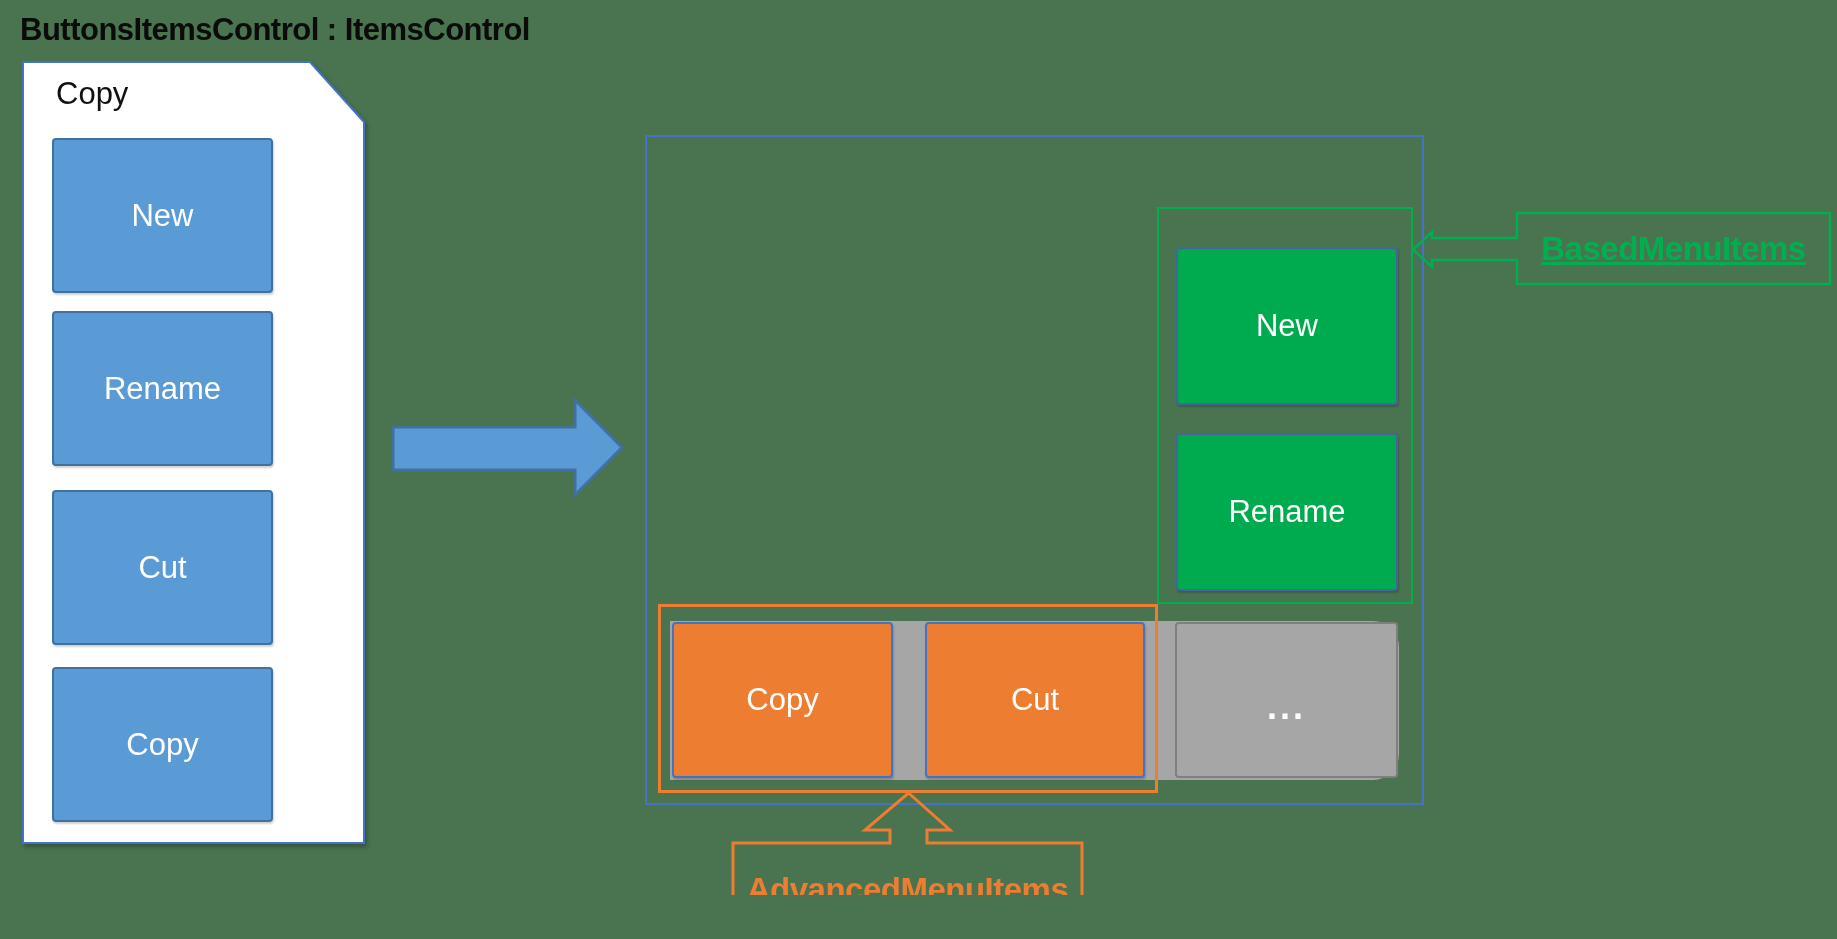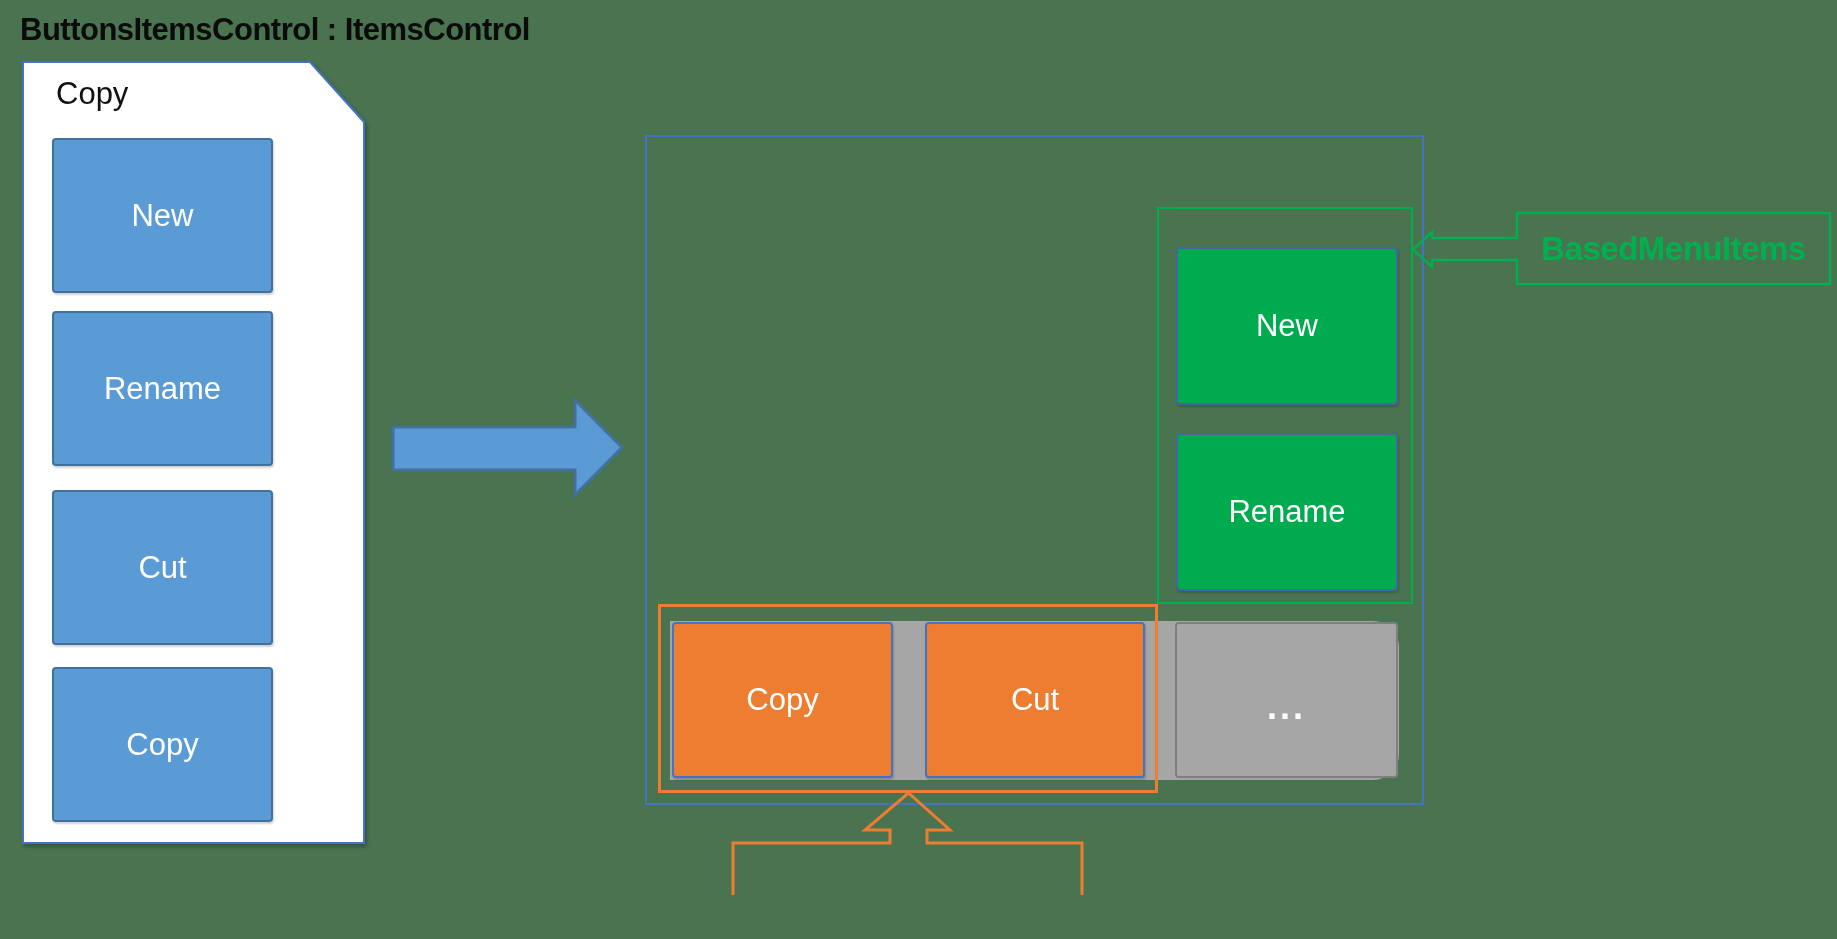--- a/index.html
+++ b/index.html
@@ -53,21 +53,21 @@
   .outer-box{position:absolute;left:645px;top:135px;width:779px;height:670px;border:2px solid var(--accent-blue);box-sizing:border-box;}
   .green-box{position:absolute;left:1157px;top:207px;width:256px;height:397px;border:2px solid var(--green);box-sizing:border-box;}
   .menu-strip{position:absolute;left:670px;top:621px;width:729px;height:159px;background:var(--gray-fill);border-radius:0 26px 26px 0;}
   .orange-region{position:absolute;left:658px;top:604px;width:500px;height:189px;border:3px solid var(--orange);box-sizing:border-box;}
   
   .green-callout{position:absolute;left:1405px;top:205px;}
   .green-callout path{fill:none;stroke:var(--green);stroke-width:2.5;stroke-linejoin:miter;}
   .green-callout-label{
     position:absolute;left:1517px;top:213px;width:313px;height:71px;
     display:flex;align-items:center;justify-content:center;
-    color:var(--green);font-size:33px;font-weight:700;letter-spacing:-0.5px;white-space:nowrap;
+    color:var(--green);font-size:33px;font-weight:700;letter-spacing:-0.5px;white-space:nowrap;text-decoration:underline;
   }
   .orange-callout{position:absolute;left:730px;top:790px;}
   .orange-callout path{fill:none;stroke:var(--orange);stroke-width:3;stroke-linejoin:miter;}
   .orange-callout-label{
     position:absolute;left:733px;top:843px;width:349px;height:93px;
     display:flex;align-items:center;justify-content:center;
     color:var(--orange);font-size:33px;font-weight:700;letter-spacing:-0.5px;white-space:nowrap;
   }
 </style>
 </head>
@@ -106,14 +106,15 @@
   <div class="orange-region"></div>
 
   <svg class="green-callout" width="432" height="92" viewBox="0 0 432 92">
     <path d="M112,33 L112,8 L425,8 L425,79 L112,79 L112,55 L27,55 L27,62 L8,44.5 L27,27 L27,33 Z"></path>
   </svg>
   <div class="green-callout-label">BasedMenuItems</div>
 
   <svg class="orange-callout" width="362" height="152" viewBox="0 0 362 152">
     <path d="M160,53 L3,53 L3,146 L352,146 L352,53 L197,53 L197,40 L220,40 L178.5,3 L135,40 L160,40 Z"></path>
   </svg>
+  <div class="orange-callout-label">AdvancedMenuItems</div>
 
 </div>
 
 </body></html>

